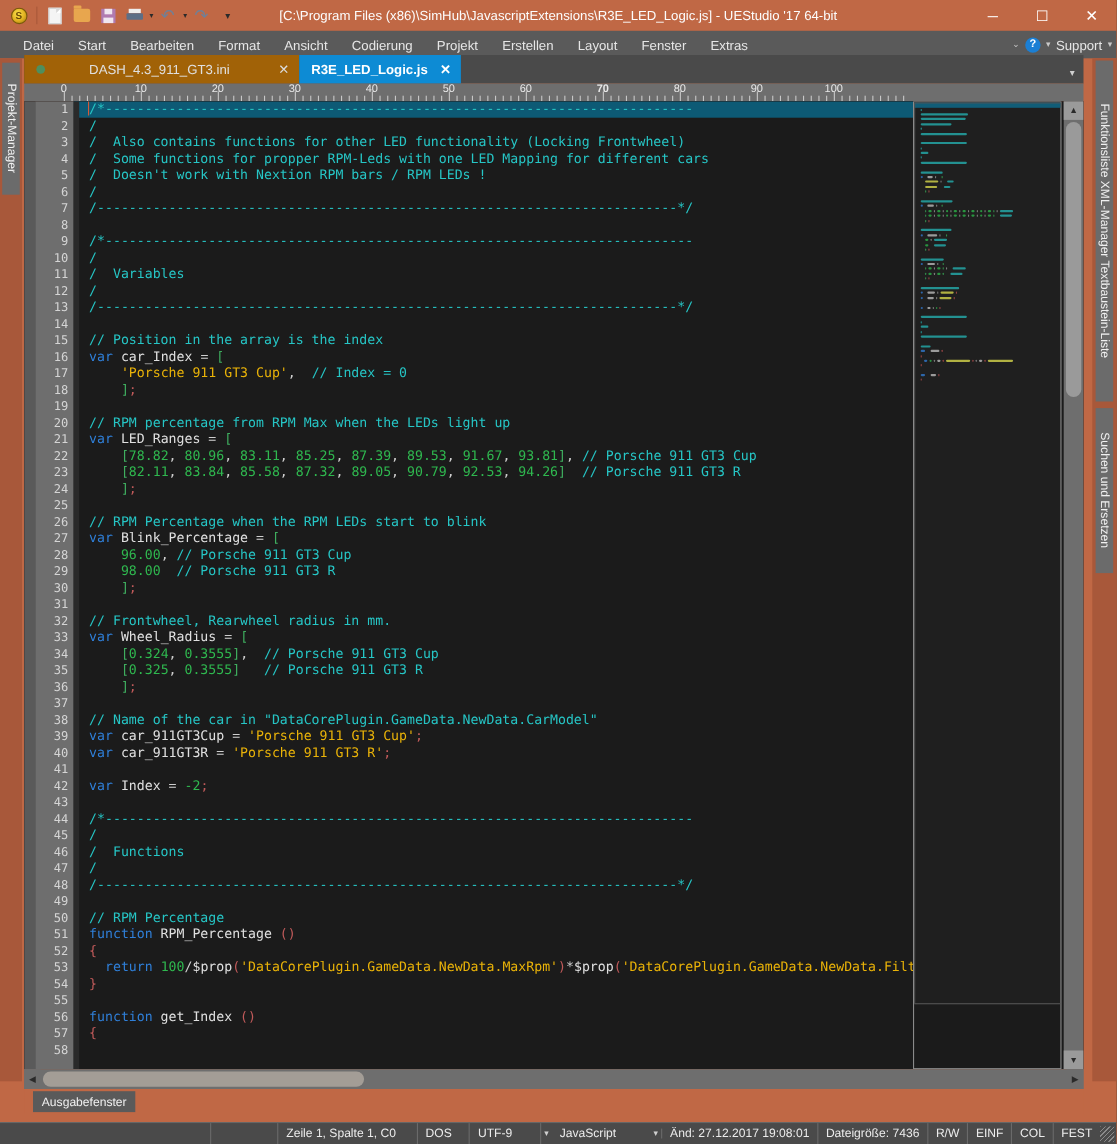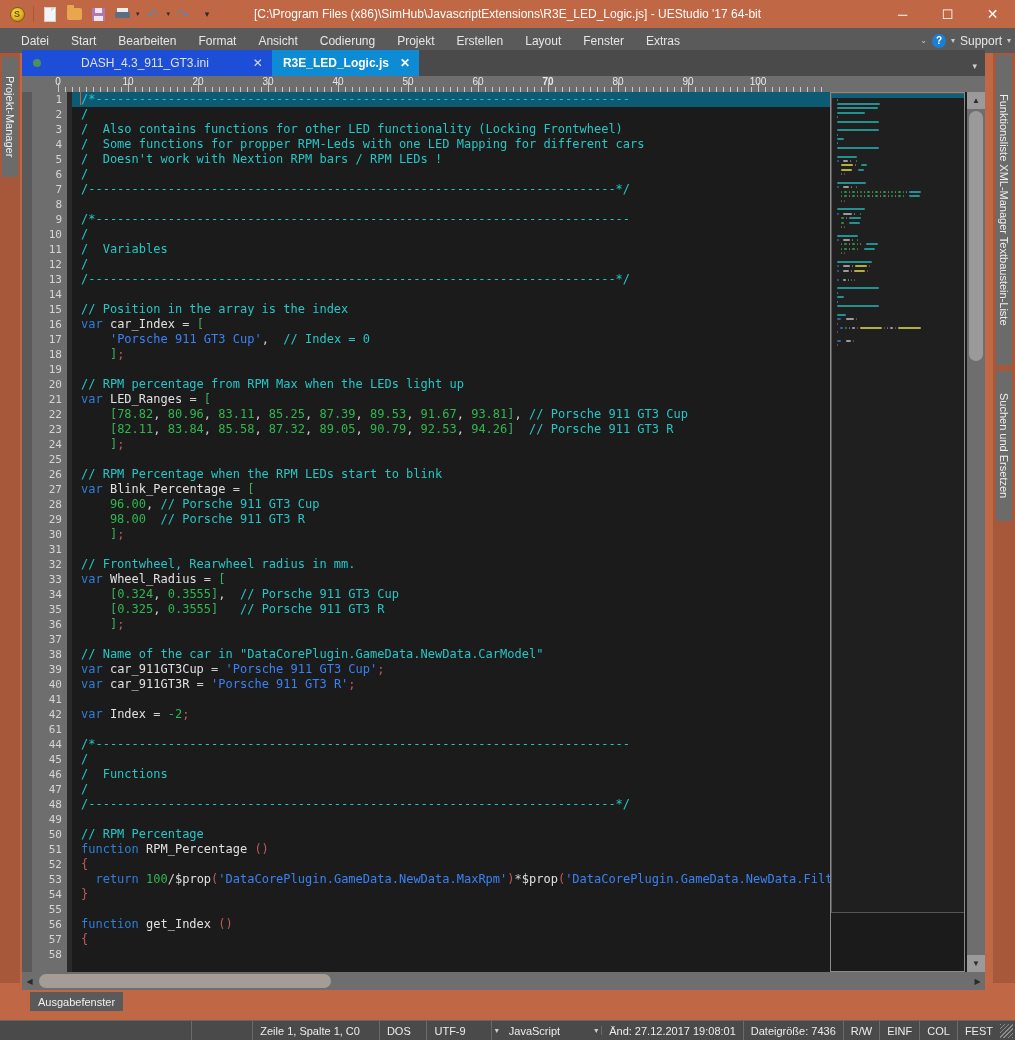--- a/index.html
+++ b/index.html
@@ -93,21 +93,21 @@
 
   
   .tabbar {
     position: absolute; left: 22px; top: 50px; width: 963px; height: 26px;
     background: #4a4a4a; display: flex; align-items: flex-end;
   }
   .tab {
     height: 26px; display: flex; align-items: center; gap: 7px;
     padding: 0 9px 0 11px; font-size: 12px; white-space: nowrap;
   }
-  .tab.inactive { background: #1d4ed8; color: #e0e0e0; gap: 40px; }
+  .tab.inactive { background: #a16207; color: #e0e0e0; gap: 40px; }
   .tab.active { background: #0d8bd4; color: #ffffff; font-weight: bold; }
   .tab-dot { width: 8px; height: 8px; border-radius: 50%; background: #4e8f5e; }
   .tab-x { font-size: 12px; color: #dcdcdc; margin-left: 4px; }
   .tab.active .tab-x { color: #fff; }
   .tabbar-caret { position: absolute; right: 8px; bottom: 5px; font-size: 9px; color: #d0d0d0; }
 
   
   .ruler {
     position: absolute; left: 22px; top: 76px; width: 963px; height: 16px;
     background: #6e6e6e; overflow: hidden;
@@ -131,21 +131,21 @@
     background: #1b1b1b; overflow: hidden;
   }
   .cmark { position: absolute; left: 0; top: 0; width: 5px; height: 880px; background: #2a2a2a; }
   .cline {
     height: 15px; line-height: 15px; white-space: pre;
     font-family: "DejaVu Sans Mono", monospace; font-size: 12px; padding-left: 14px;
   }
   .cline.hl { background: #0d5a75; }
   .cm { color: #26c6c6; }
   .kw { color: #2f7fd8; }
-  .str { color: #3b82f6; }
+  .str { color: #eab308; }
   .num { color: #2fb84f; }
   .op { color: #cfcfcf; }
   .br { color: #3fae5f; }
   .pn { color: #c05a5a; }
   .id { color: #e0e0e0; }
   .fn { color: #e0e0e0; }
   .caretbar { position:absolute; left:13px; top:0; width:1px; height:13px; background:#d05a3a; }
 
   
   .minimap {
@@ -448,21 +448,21 @@
         <div>33</div>
         <div>34</div>
         <div>35</div>
         <div>36</div>
         <div>37</div>
         <div>38</div>
         <div>39</div>
         <div>40</div>
         <div>41</div>
         <div>42</div>
-        <div>61</div>
+        <div>43</div>
         <div>44</div>
         <div>45</div>
         <div>46</div>
         <div>47</div>
         <div>48</div>
         <div>49</div>
         <div>50</div>
         <div>51</div>
         <div>52</div>
         <div>53</div>

